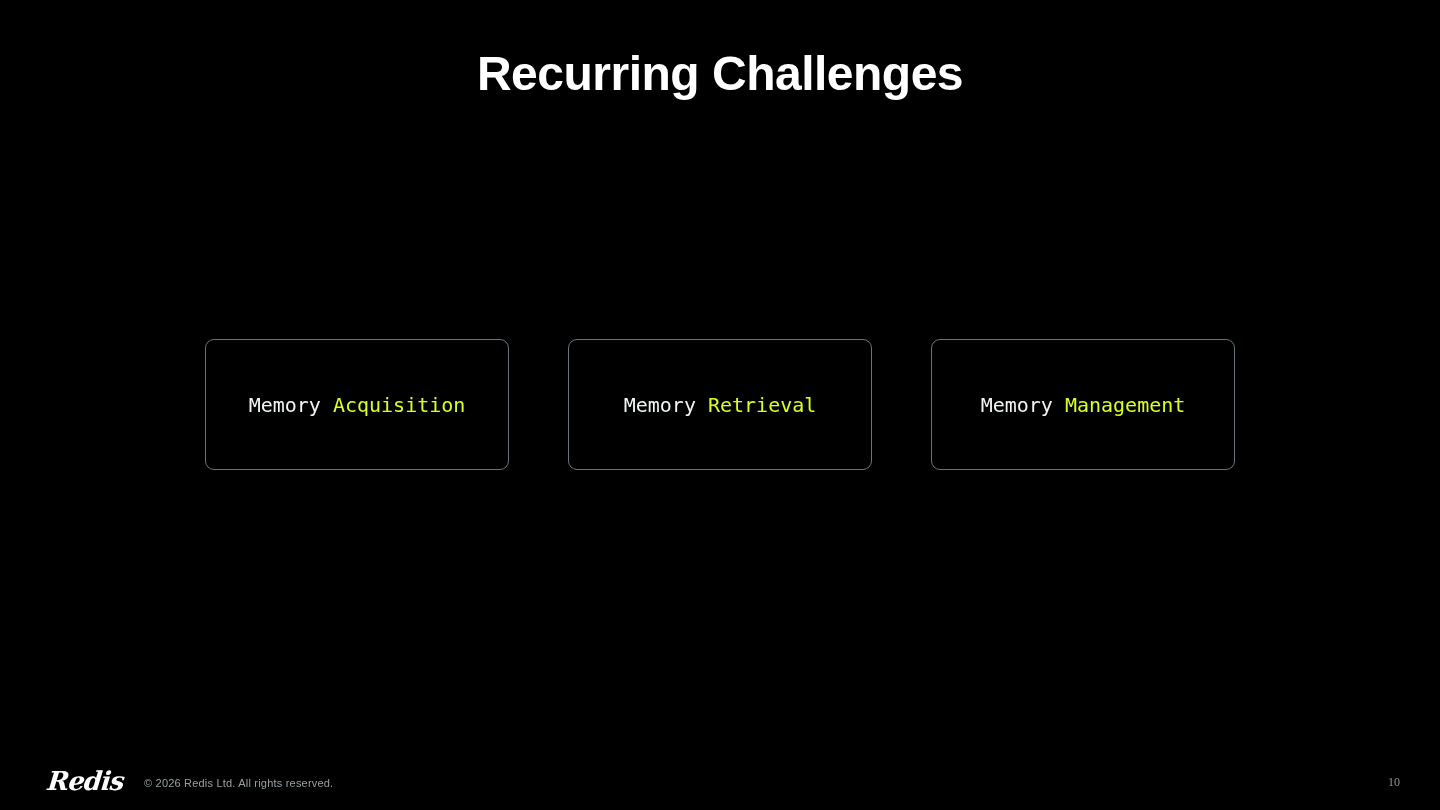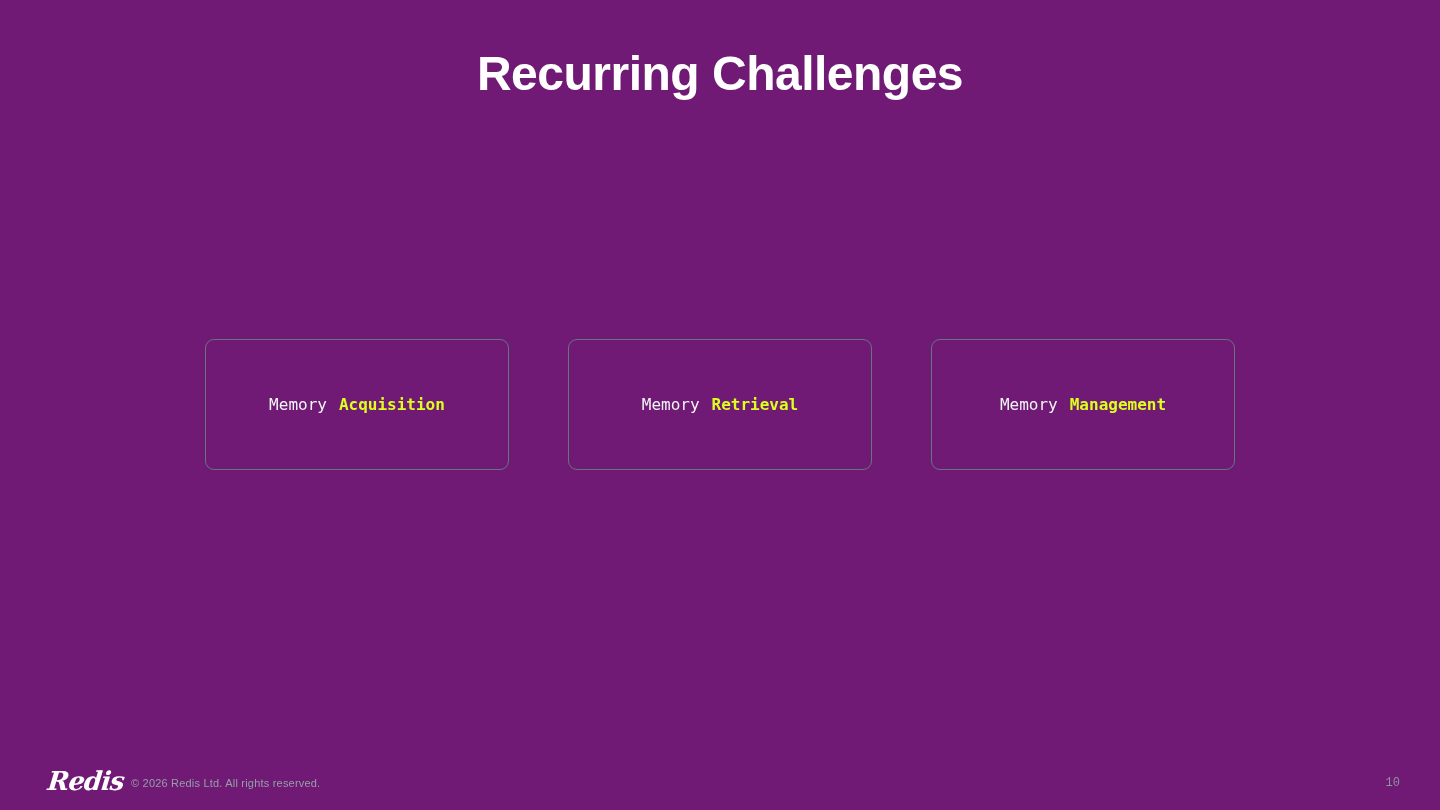--- a/index.html
+++ b/index.html
@@ -5,21 +5,21 @@
   * { margin: 0; padding: 0; box-sizing: border-box; }
   html, body { width: 1440px; height: 810px; overflow: hidden; }
   body {
     background: #0A1B24;
     font-family: "Liberation Sans", sans-serif;
     position: relative;
   }
   .slide {
     position: absolute;
     inset: 0;
-    background: #701a75;
+    background: #000000;
   }
   .slide-title {
     position: absolute;
     top: 46px;
     left: 0;
     width: 100%;
     text-align: center;
     color: #FFFFFF;
     font-family: "Liberation Sans", sans-serif;
     font-size: 48px;
@@ -37,30 +37,29 @@
   }
   .challenge-box {
     width: 304px;
     height: 131px;
     border: 1.5px solid #64757E;
     border-radius: 9px;
     display: flex;
     align-items: center;
     justify-content: center;
     font-family: "DejaVu Sans Mono", "Liberation Mono", monospace;
-    font-size: 16px;
+    font-size: 20px;
     white-space: pre;
   }
   .box-prefix {
     color: #F2F5F5;
     margin-right: 12px;
   }
   .box-highlight {
     color: #DCFF1E;
-    font-weight: bold;
   }
   .footer {
     position: absolute;
     left: 0;
     bottom: 0;
     width: 100%;
     height: 52px;
     display: flex;
     align-items: center;
   }
@@ -71,32 +70,32 @@
     color: #FFFFFF;
     font-family: "DejaVu Serif", serif;
     font-style: italic;
     font-weight: 700;
     font-size: 26px;
     transform: skewX(-6deg);
     letter-spacing: -1px;
   }
   .copyright {
     position: absolute;
-    left: 131px;
+    left: 144px;
     bottom: 21px;
     color: #95A0A6;
     font-size: 11px;
     letter-spacing: 0.2px;
   }
   .page-number {
     position: absolute;
     right: 40px;
     bottom: 20px;
     color: #8A959C;
-    font-family: Liberation Mono, monospace;
+    font-family: Liberation Serif, serif;
     font-size: 12px;
   }
 </style>
 </head>
 <body>
 
 <div class="slide">
 
   <h1 class="slide-title">Recurring Challenges</h1>
 

